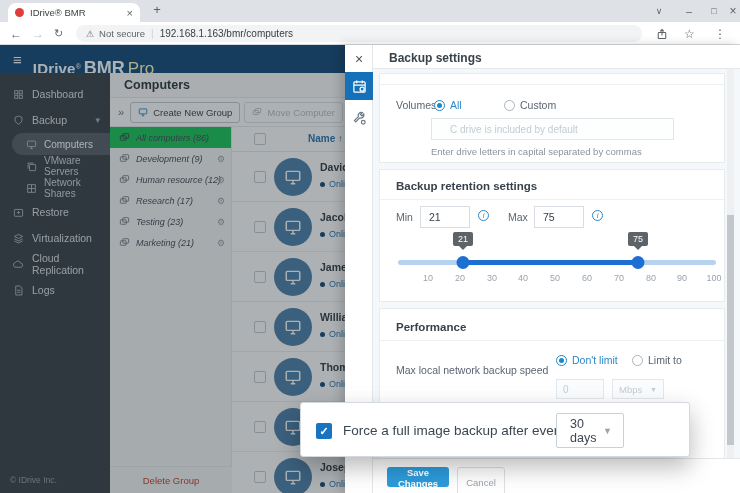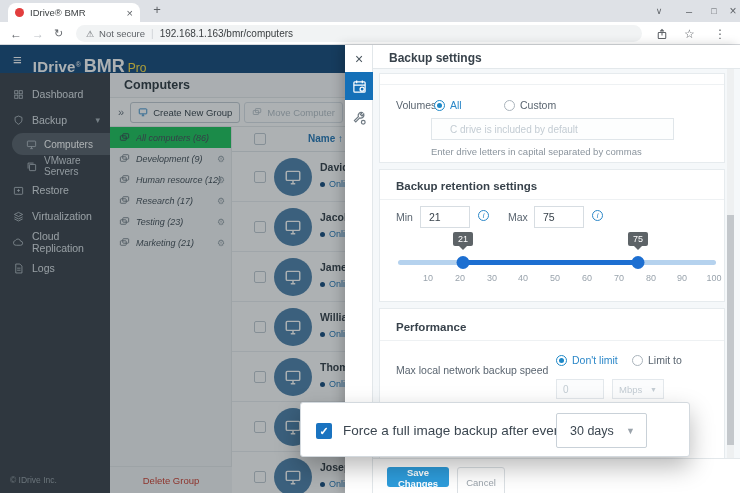--- a/index.html
+++ b/index.html
@@ -37,21 +37,21 @@
   .nb-dots  { left:714px; font-size:12px; }
 
   
   .appbar { position:absolute; left:0; top:45px; width:740px; height:28px; background:#1b4e7f; color:#fff;
             display:flex; align-items:center; }
   .appbar .burger { font-size:15px; margin-left:13px; }
   .logo { margin-left:11px; display:flex; align-items:baseline; white-space:nowrap; }
   .logo .nm { font-size:15px; font-weight:bold; letter-spacing:.2px; }
   .logo .reg { font-size:7px; vertical-align:super; position:relative; top:-5px; }
   .logo .prod { font-size:18px; font-weight:bold; margin-left:3px; }
-  .logo .ed { font-size:12px; font-weight:normal; color:#fde047; margin-left:3px;margin-top:20px; }
+  .logo .ed { font-size:17px; font-weight:normal; color:#fef9c3; margin-left:3px;margin-top:20px; }
 
   
   .sidebar { position:absolute; left:0; top:73px; width:110px; height:420px; background:#40474f; color:#dde2e7; }
   .side-item { display:flex; align-items:center; height:26px; padding-left:13px; font-size:10.5px; }
   .side-item svg, .sub-item svg { width:11px; height:11px; stroke:#c0c7ce; fill:none; stroke-width:1.2; flex:0 0 auto; }
   .side-item .lbl { margin-left:8px; }
   .side-item .chev { margin-left:auto; margin-right:10px; font-size:9px; color:#aab2ba; }
   .sub-item { display:flex; align-items:center; height:22px; padding-left:26px; font-size:10px; color:#d4dae0; }
   .sub-item .lbl { margin-left:7px; }
   .sub-item.sel { background:#5d656e; border-radius:12px 0 0 12px; margin-left:12px; padding-left:14px; color:#fff; }
@@ -152,21 +152,21 @@
   .sb .thumb { position:absolute; left:0; width:7px; top:146px; height:230px; background:#c3c7cb; }
 
   
   .popup { position:absolute; left:300px; top:402px; width:390px; height:55px; background:#fff; z-index:50;
            border:1px solid #d3d9de; border-radius:3px; box-shadow:0 10px 25px rgba(0,0,0,.28); }
   .popup .cb { position:absolute; left:15px; top:20px; width:16px; height:16px; background:#1a73c0; border-radius:2px;
                display:flex; align-items:center; justify-content:center; }
   .popup .cb::after { content:"✓"; color:#fff; font-size:11px; font-weight:bold; }
   .popup .plbl { position:absolute; left:42px; top:0; height:55px; display:flex; align-items:center;
                  font-size:13.5px; color:#3b4650; }
-  .popup .psel { position:absolute; left:255px; top:10px; width:91px; height:35px; border:1px solid #c9d1d8;
+  .popup .psel { position:absolute; left:255px; top:10px; width:68px; height:35px; border:1px solid #c9d1d8;
                  border-radius:2px; background:#fff; display:flex; align-items:center; justify-content:space-between;
                  padding:0 11px 0 13px; }
   .popup .psel .v { font-size:12.5px; color:#3b4650; }
   .popup .psel .c { font-size:9px; color:#9aa3ab; }
 </style>
 </head>
 <body>
 
 <svg width="0" height="0" style="position:absolute">
   <defs>
@@ -290,20 +290,26 @@
       <svg>
           <use href="#i-monitor"></use>
         </svg>
       <span class="lbl">Computers</span>
     </div>
     <div class="sub-item">
       <svg>
           <use href="#i-copy"></use>
         </svg>
       <span class="lbl">VMware Servers</span>
+    </div>
+    <div class="sub-item">
+      <svg>
+          <use href="#i-net"></use>
+        </svg>
+      <span class="lbl">Network Shares</span>
     </div>
     <div class="side-item">
       <svg>
           <use href="#i-restore"></use>
         </svg>
       <span class="lbl">Restore</span>
     </div>
     <div class="side-item">
       <svg>
           <use href="#i-layers"></use>

